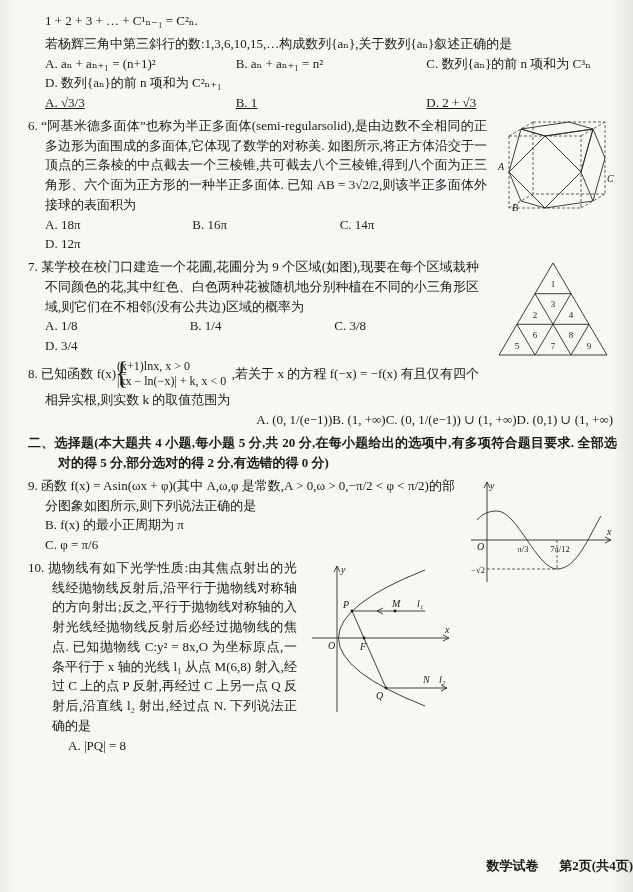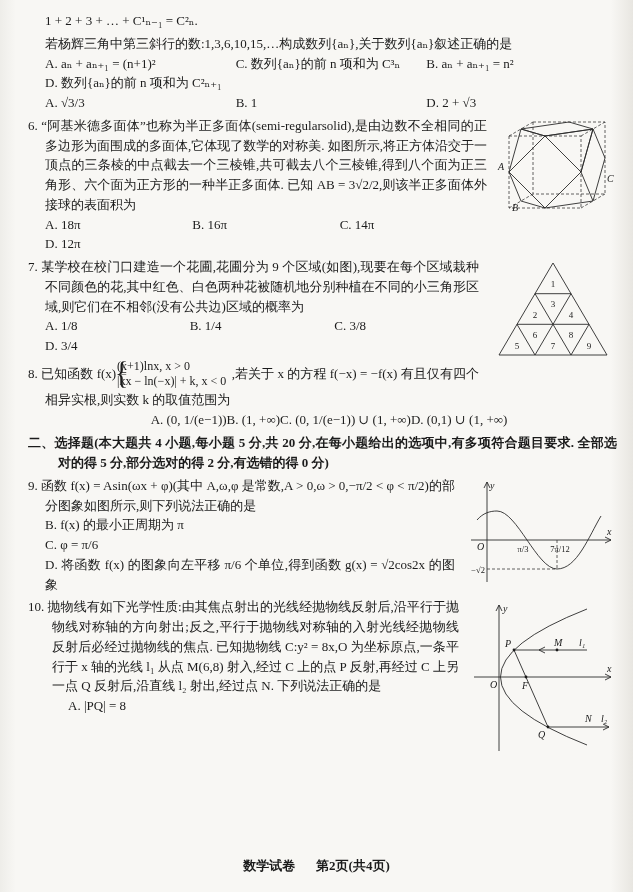--- a/index.html
+++ b/index.html
@@ -10,47 +10,47 @@
     color:#1b1b1b;font-size:13px;line-height:1.52;
   }
   .page{position:absolute;top:8px;left:28px;right:16px;}
   .indent{margin-left:17px;}
   .hang{padding-left:17px;text-indent:-17px;text-align:justify;}
   .hang10{padding-left:24px;text-indent:-24px;text-align:justify;}
   .sec-title{font-weight:700;padding-left:30px;text-indent:-30px;text-align:justify;margin-top:4px;}
   .q{margin-top:3px;}
   .opts2{display:grid;grid-template-columns:1fr 1fr 1fr;margin-left:17px;}
   .opts4{display:flex;margin-left:17px;}
-  .opts4>span{flex:1;}
-  .optsflex{display:flex;justify-content:center;margin-left:17px;padding-right:4px;}
+  .opts4>span{flex:1;text-decoration:underline;}
+  .optsflex{display:flex;justify-content:flex-end;margin-left:17px;padding-right:4px;}
   .optline{margin-left:17px;}
   .cases{display:inline-flex;align-items:center;vertical-align:middle;margin:0 2px;}
   .brace{font-size:28px;line-height:1;transform:scaleY(1.15);font-weight:400;margin-right:2px;}
   .casecol{display:inline-flex;flex-direction:column;font-size:12px;line-height:1.3;text-align:left;}
   .fig-right{float:right;margin:2px 0 2px 10px;}
-  .footer{position:absolute;bottom:16px;left:0;width:100%;text-align:center;font-weight:700;font-size:13px;}
+  .footer{position:absolute;bottom:16px;left:0;width:100%;text-align:right;font-weight:700;font-size:13px;}
   .footer .gap{display:inline-block;width:1.6em;}
   svg{overflow:visible;}
   .sline{stroke:#2a2a2a;stroke-width:0.9;fill:none;}
   .dline{stroke:#3a3a3a;stroke-width:0.8;fill:none;stroke-dasharray:3 2;}
   .svgt{font-family:"Liberation Serif",serif;font-size:10px;font-style:italic;fill:#1b1b1b;}
   .svgn{font-family:"Liberation Serif",serif;font-size:9px;fill:#1b1b1b;font-style:normal;}
   .svgf{font-family:"Liberation Serif",serif;font-size:8.5px;fill:#1b1b1b;font-style:normal;}
 </style>
 </head>
 <body>
 
 <div class="page">
 
   <div class="q indent">1 + 2 + 3 + … + C¹ₙ₋₁ = C²ₙ.</div>
   <div class="q indent" style="text-align:justify;">若杨辉三角中第三斜行的数:1,3,6,10,15,…构成数列{aₙ},关于数列{aₙ}叙述正确的是</div>
   <div class="opts2">
     <span>A. aₙ + aₙ₊₁ = (n+1)²</span>
+    <span>B. aₙ + aₙ₊₁ = n²</span>
     <span>C. 数列{aₙ}的前 n 项和为 C³ₙ</span>
-    <span>B. aₙ + aₙ₊₁ = n²</span>
     <span>D. 数列{aₙ}的前 n 项和为 C²ₙ₊₁</span>
   </div>
 
   <div class="opts4">
     <span>A. √3/3</span>
     <span>B. 1</span>
     <span>D. 2 + √3</span>
   </div>
 
   <div class="q">
@@ -148,21 +148,20 @@
         <text class="svgt" x="142" y="57">x</text>
         <text class="svgt" x="12" y="72">O</text>
         <text class="svgf" x="58" y="74" text-anchor="middle">π/3</text>
         <text class="svgf" x="95" y="74" text-anchor="middle">7π/12</text>
         <text class="svgf" x="20" y="95" text-anchor="end">−√2</text>
       </g>
     </svg>
     <div class="hang">9. 函数 f(x) = Asin(ωx + φ)(其中 A,ω,φ 是常数,A &gt; 0,ω &gt; 0,−π/2 &lt; φ &lt; π/2)的部分图象如图所示,则下列说法正确的是</div>
     <div class="optline">B. f(x) 的最小正周期为 π</div>
     <div class="optline">C. φ = π/6</div>
-    <div class="optline" style="text-align:justify;">D. 将函数 f(x) 的图象向左平移 π/6 个单位,得到函数 g(x) = √2cos2x 的图象</div>
   </div>
 
   <div class="q">
     <svg class="fig-right" width="148" height="158" viewBox="0 0 148 158">
       <g class="sline">
         <path d="M30,152 L30,6 M30,6 l-3,6 M30,6 l3,6"></path>
         <path d="M5,78 L142,78 M142,78 l-6,-3 M142,78 l-6,3"></path>
       </g>
       <path class="sline" d="M118,10 Q-55,78 118,146"></path>
       <g class="sline">

